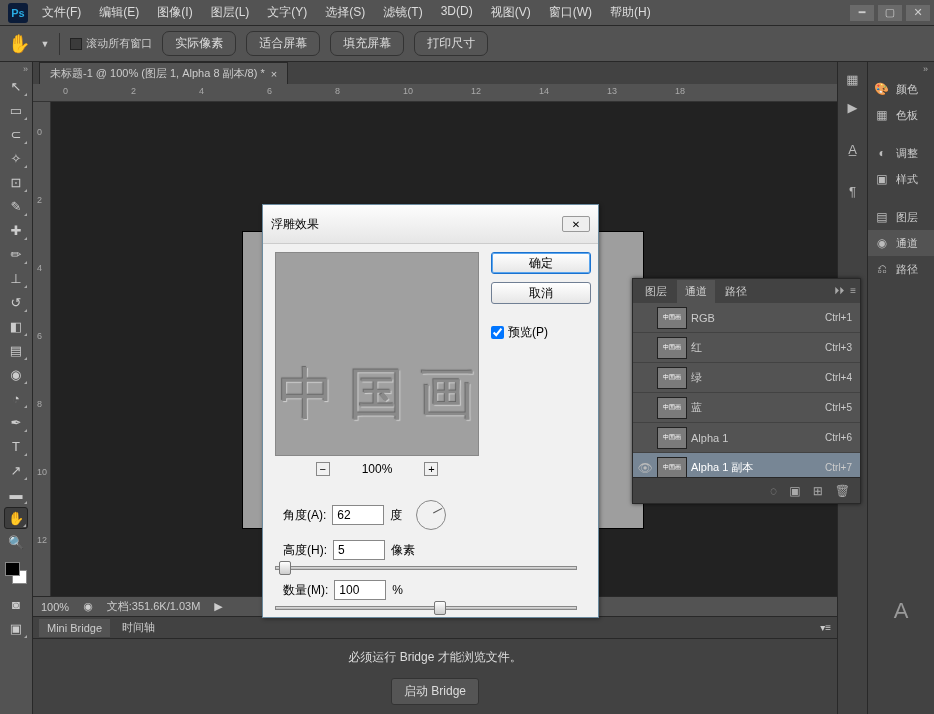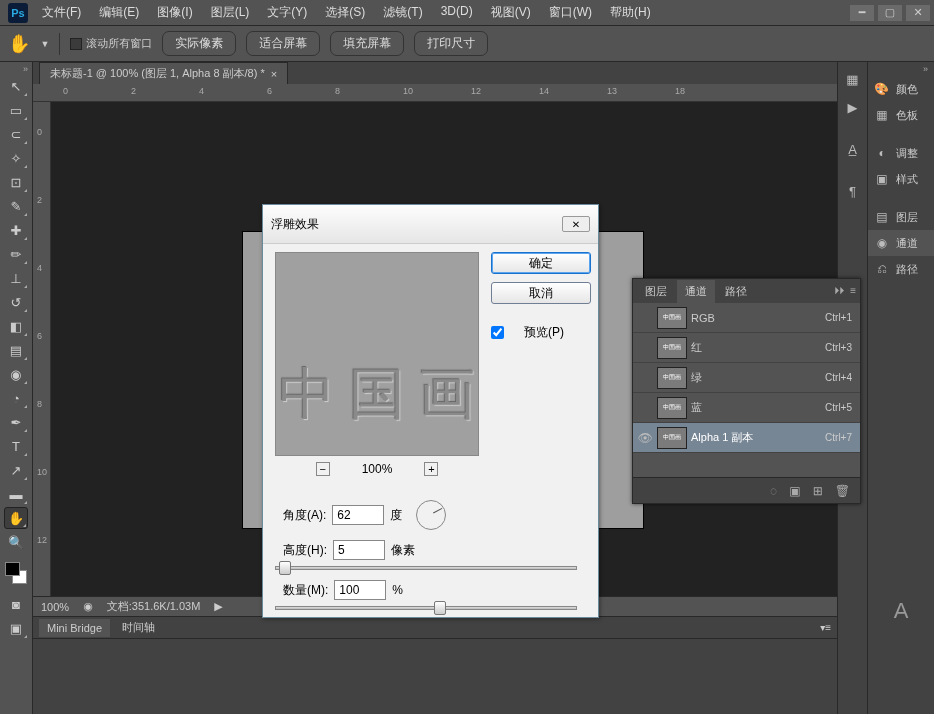--- a/index.html
+++ b/index.html
@@ -52,21 +52,21 @@
 .dialog { position: absolute; left: 262px; top: 142px; width: 337px; height: 414px; background: #f1f1f1; border: 1px solid #6b8a9e; box-shadow: 1px 1px 4px rgba(0,0,0,.4); color: #000; }
 .dlg-title { height: 39px; background: linear-gradient(#fdfdfd,#e6e6e6); display: flex; align-items: center; padding: 0 8px; font-size: 12px; border-bottom: 1px solid #ccc; }
 .dlg-title .spacer { flex: 1; }
 .dlg-close { width: 28px; height: 16px; border: 1px solid #999; border-radius: 2px; display: flex; align-items: center; justify-content: center; font-size: 10px; background: #eee; }
 .dlg-body { padding: 8px 12px; display: flex; gap: 12px; }
 .preview { width: 204px; height: 204px; border: 1px solid #888; background: #a0a0a0; position: relative; overflow: hidden; }
 .preview-text { position: absolute; bottom: 22px; left: 0; right: 0; display: flex; justify-content: center; gap: 6px; font-size: 56px; color: #8a8a8a; font-family: "SimSun", serif; text-shadow: -1px -1px 1px #666, 1px 1px 1px #d0d0d0; white-space: nowrap; }
 .r-col { display: flex; flex-direction: column; gap: 8px; }
 .dlg-btn { width: 100px; height: 22px; background: linear-gradient(#fff,#e6e6e6); border: 1px solid #707f94; border-radius: 3px; font-size: 12px; }
 .dlg-btn.primary { border-color: #1a72cf; box-shadow: 0 0 0 1px #5aa5ee inset; }
-.chk-row { display: flex; align-items: center; gap: 20px; margin-top: 12px; font-size: 12px; }
+.chk-row { display: flex; align-items: center; gap: 4px; margin-top: 12px; font-size: 12px; }
 .chk-row input { width: 13px; height: 13px; }
 .zoom-row { display: flex; justify-content: center; align-items: center; gap: 32px; margin-top: 6px; font-size: 12px; }
 .zoom-btn { width: 14px; height: 14px; border: 1px solid #888; display: flex; align-items: center; justify-content: center; font-size: 11px; }
 .params { padding: 6px 12px 12px; }
 .param { display: flex; align-items: center; gap: 6px; font-size: 12px; margin: 10px 8px 4px; }
 .param input { width: 52px; height: 20px; border: 1px solid #888; padding: 0 4px; text-align: left; font-size: 12px; }
 .dial { width: 30px; height: 30px; border: 1px solid #888; border-radius: 50%; position: relative; margin-left: 8px; }
 .dial::after { content: ""; position: absolute; left: 50%; top: 10%; width: 1px; height: 10px; background: #555; transform-origin: bottom center; transform: rotate(62deg) translateY(-2px); }
 .slider { width: 302px; height: 4px; background: linear-gradient(#ddd,#bbb); border: 1px solid #888; margin: 6px 0 0; position: relative; }
 .thumb { width: 12px; height: 14px; background: linear-gradient(#fff,#ccc); border: 1px solid #777; position: absolute; top: -6px; border-radius: 2px; }
@@ -246,20 +246,24 @@
     <span>▶</span>
   </div>
 
   <div class="mini-bridge">
     <div class="mb-tabs">
       <div class="mb-tab sel">Mini Bridge</div>
       <div class="mb-tab">时间轴</div>
       <span style="flex:1"></span>
       <span style="font-size:10px;">▾≡</span>
     </div>
+    <div class="mb-body">
+      <span>必须运行 Bridge 才能浏览文件。</span>
+      <button class="mb-btn">启动 Bridge</button>
+    </div>
   </div>
 
   <div class="panel">
     <div class="panel-tabs">
       <div class="ptab">图层</div>
       <div class="ptab sel">通道</div>
       <div class="ptab">路径</div>
       <div class="r">
           <span>⏵⏵</span>
           <span>≡</span>
@@ -283,20 +287,26 @@
     <div class="ch-thumb">中国画</div>
     <div class="ch-name">绿</div>
     <div class="ch-key">Ctrl+4</div>
         </div>
         <div class="ch-row">
           <div class="eye"></div>
     <div class="ch-thumb">中国画</div>
     <div class="ch-name">蓝</div>
     <div class="ch-key">Ctrl+5</div>
         </div>
+        <div class="ch-row">
+          <div class="eye"></div>
+    <div class="ch-thumb">中国画</div>
+    <div class="ch-name">Alpha 1</div>
+    <div class="ch-key">Ctrl+6</div>
+        </div>
         <div class="ch-row sel">
           <div class="eye">👁</div>
     <div class="ch-thumb">中国画</div>
     <div class="ch-name">Alpha 1 副本</div>
     <div class="ch-key">Ctrl+7</div>
         </div>
       </div>
     <div class="panel-foot">
       <span>◌</span>
       <span>▣</span>

